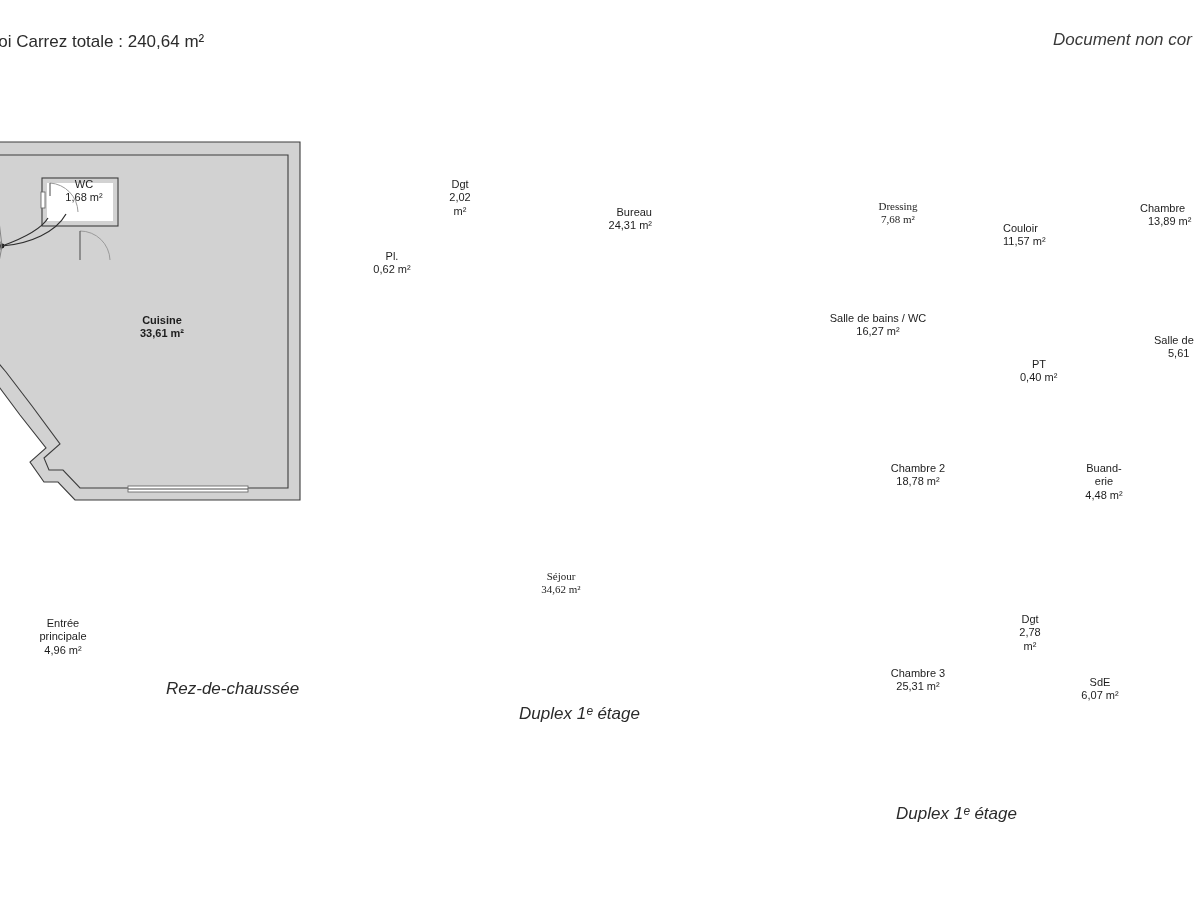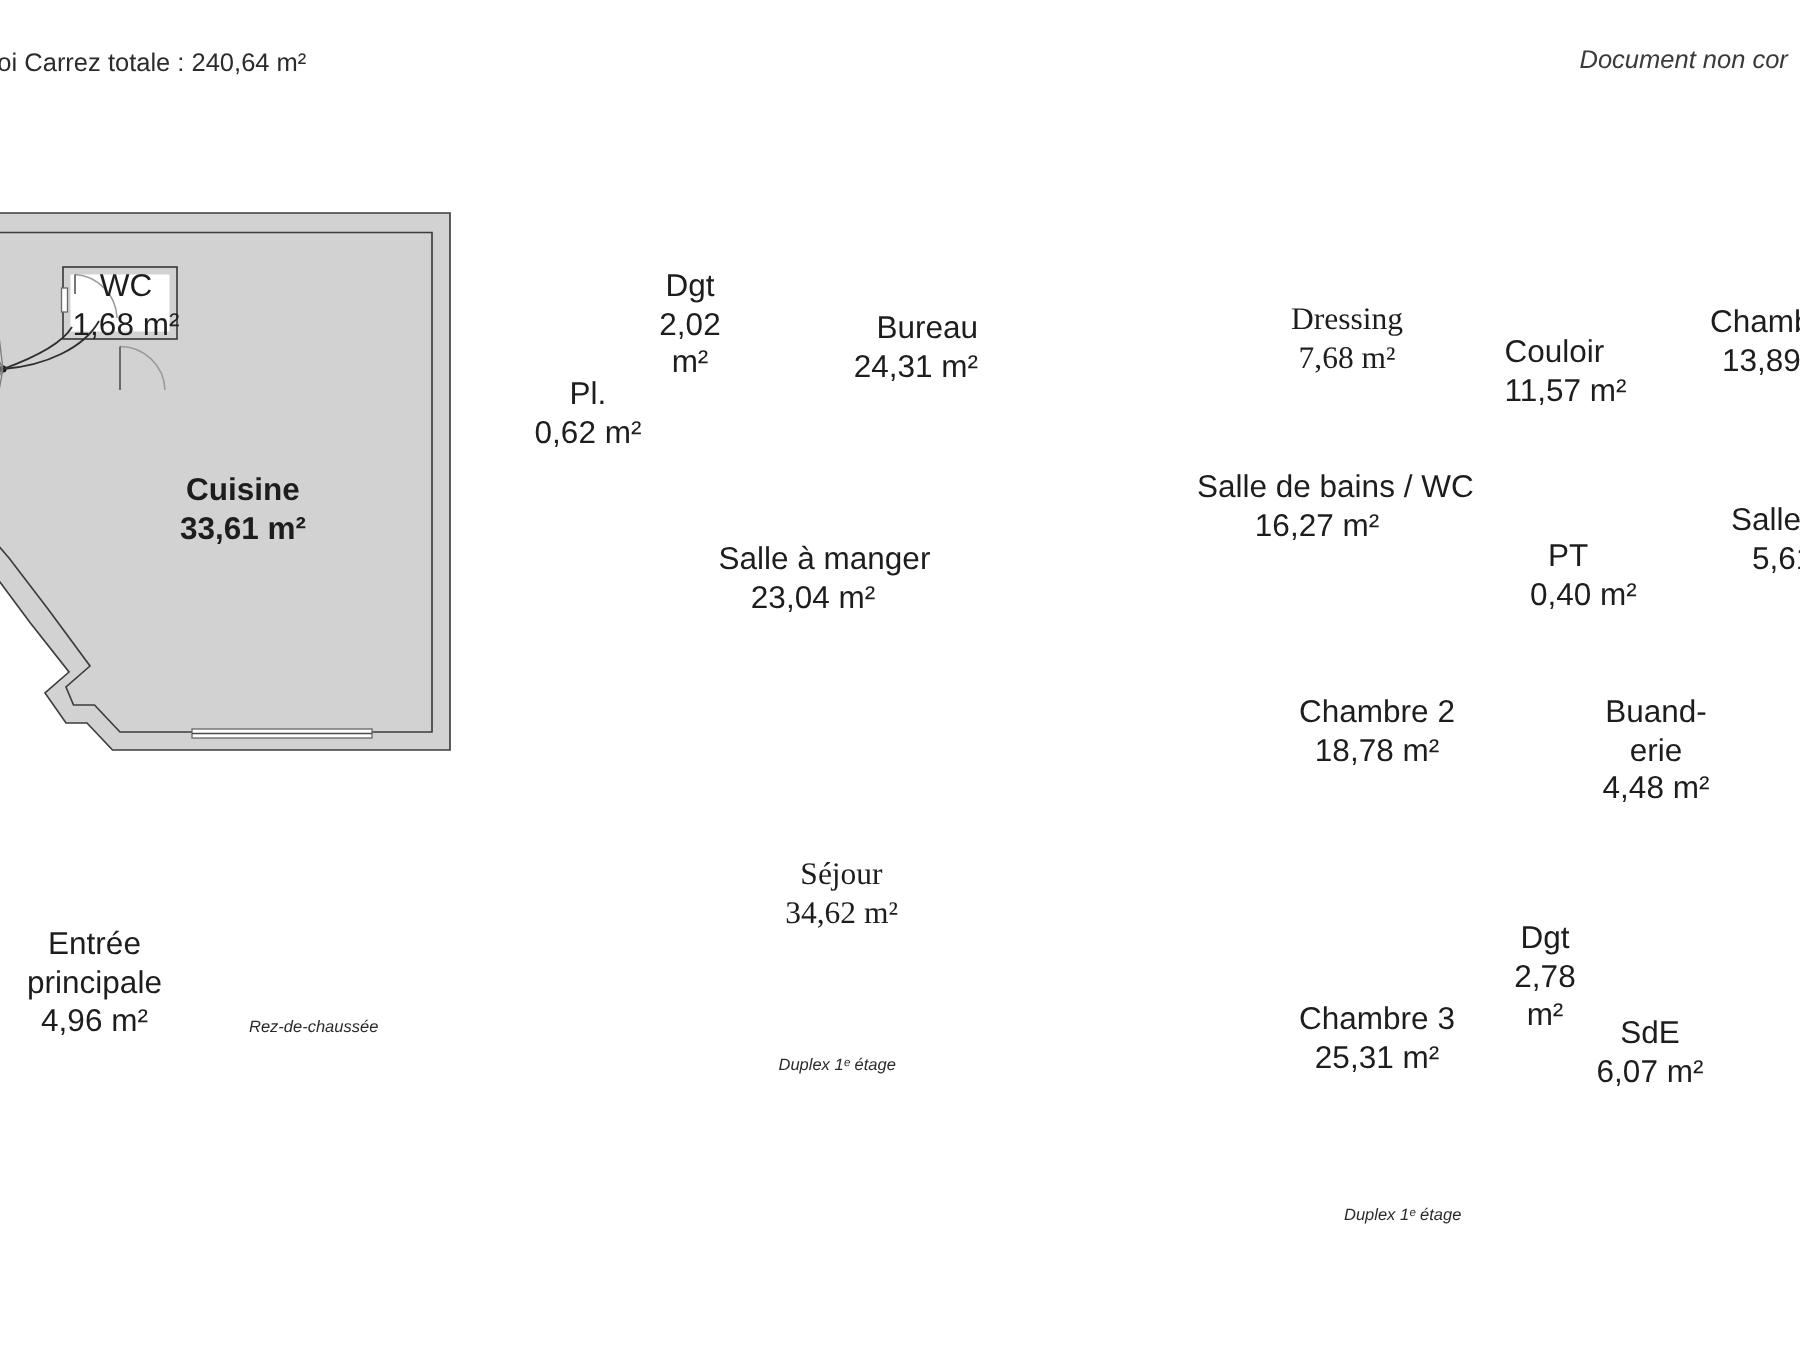--- a/index.html
+++ b/index.html
@@ -6,26 +6,26 @@
   body{
     width:1200px;height:900px;overflow:hidden;
     font-family:"Liberation Sans","DejaVu Sans",sans-serif;
     color:#1d1d1d;
     position:relative;
   }
   #stage{position:absolute;left:0;top:0;width:1200px;height:900px;}
   .hdr{position:absolute;font-size:17px;color:#2b2b2b;white-space:nowrap;}
   #hdr-left{left:-32px;top:32px;}
   #hdr-right{left:1053px;top:30px;font-style:italic;color:#3a3a3a;}
-  .caption{position:absolute;font-style:italic;font-size:11px;color:#2b2b2b;white-space:nowrap;}
+  .caption{position:absolute;font-style:italic;font-size:17px;color:#2b2b2b;white-space:nowrap;}
   #cap-rdc{left:166px;top:679px;}
   #cap-mid{left:519px;top:704px;}
   #cap-right{left:896px;top:804px;}
   svg{position:absolute;left:0;top:0;}
-  .lbl{position:absolute;text-align:center;font-size:21px;line-height:1.22;color:#1d1d1d;white-space:nowrap;}
+  .lbl{position:absolute;text-align:center;font-size:11px;line-height:1.22;color:#1d1d1d;white-space:nowrap;}
   .lbl span{display:block;}
 </style>
 </head>
 <body>
 
 <div id="stage">
 
   <div class="hdr" id="hdr-left">cie loi Carrez totale :  240,64 m²</div>
   <div class="hdr" id="hdr-right">Document non cor</div>
 
@@ -381,24 +381,20 @@
     <span>m²</span>
   </div>
   <div class="lbl" style="left:346px;top:250px;width:92px;">
     <span>Pl.</span>
     <span>0,62 m²</span>
   </div>
   <div class="lbl" style="left:532px;top:206px;width:120px;text-align:right;">
     <span>Bureau</span>
     <span>24,31 m²</span>
   </div>
-  <div class="lbl" style="left:479px;top:360px;width:126px;">
-    <span>Salle à manger</span>
-    <span>23,04 m²</span>
-  </div>
   <div class="lbl" style="left:502px;top:570px;width:118px;font-family:Liberation Serif, serif;">
     <span>Séjour</span>
     <span>34,62 m²</span>
   </div>
 
   
   <div class="lbl" style="left:838px;top:200px;width:120px;font-family:Liberation Serif, serif;">
     <span>Dressing</span>
     <span>7,68 m²</span>
   </div>

